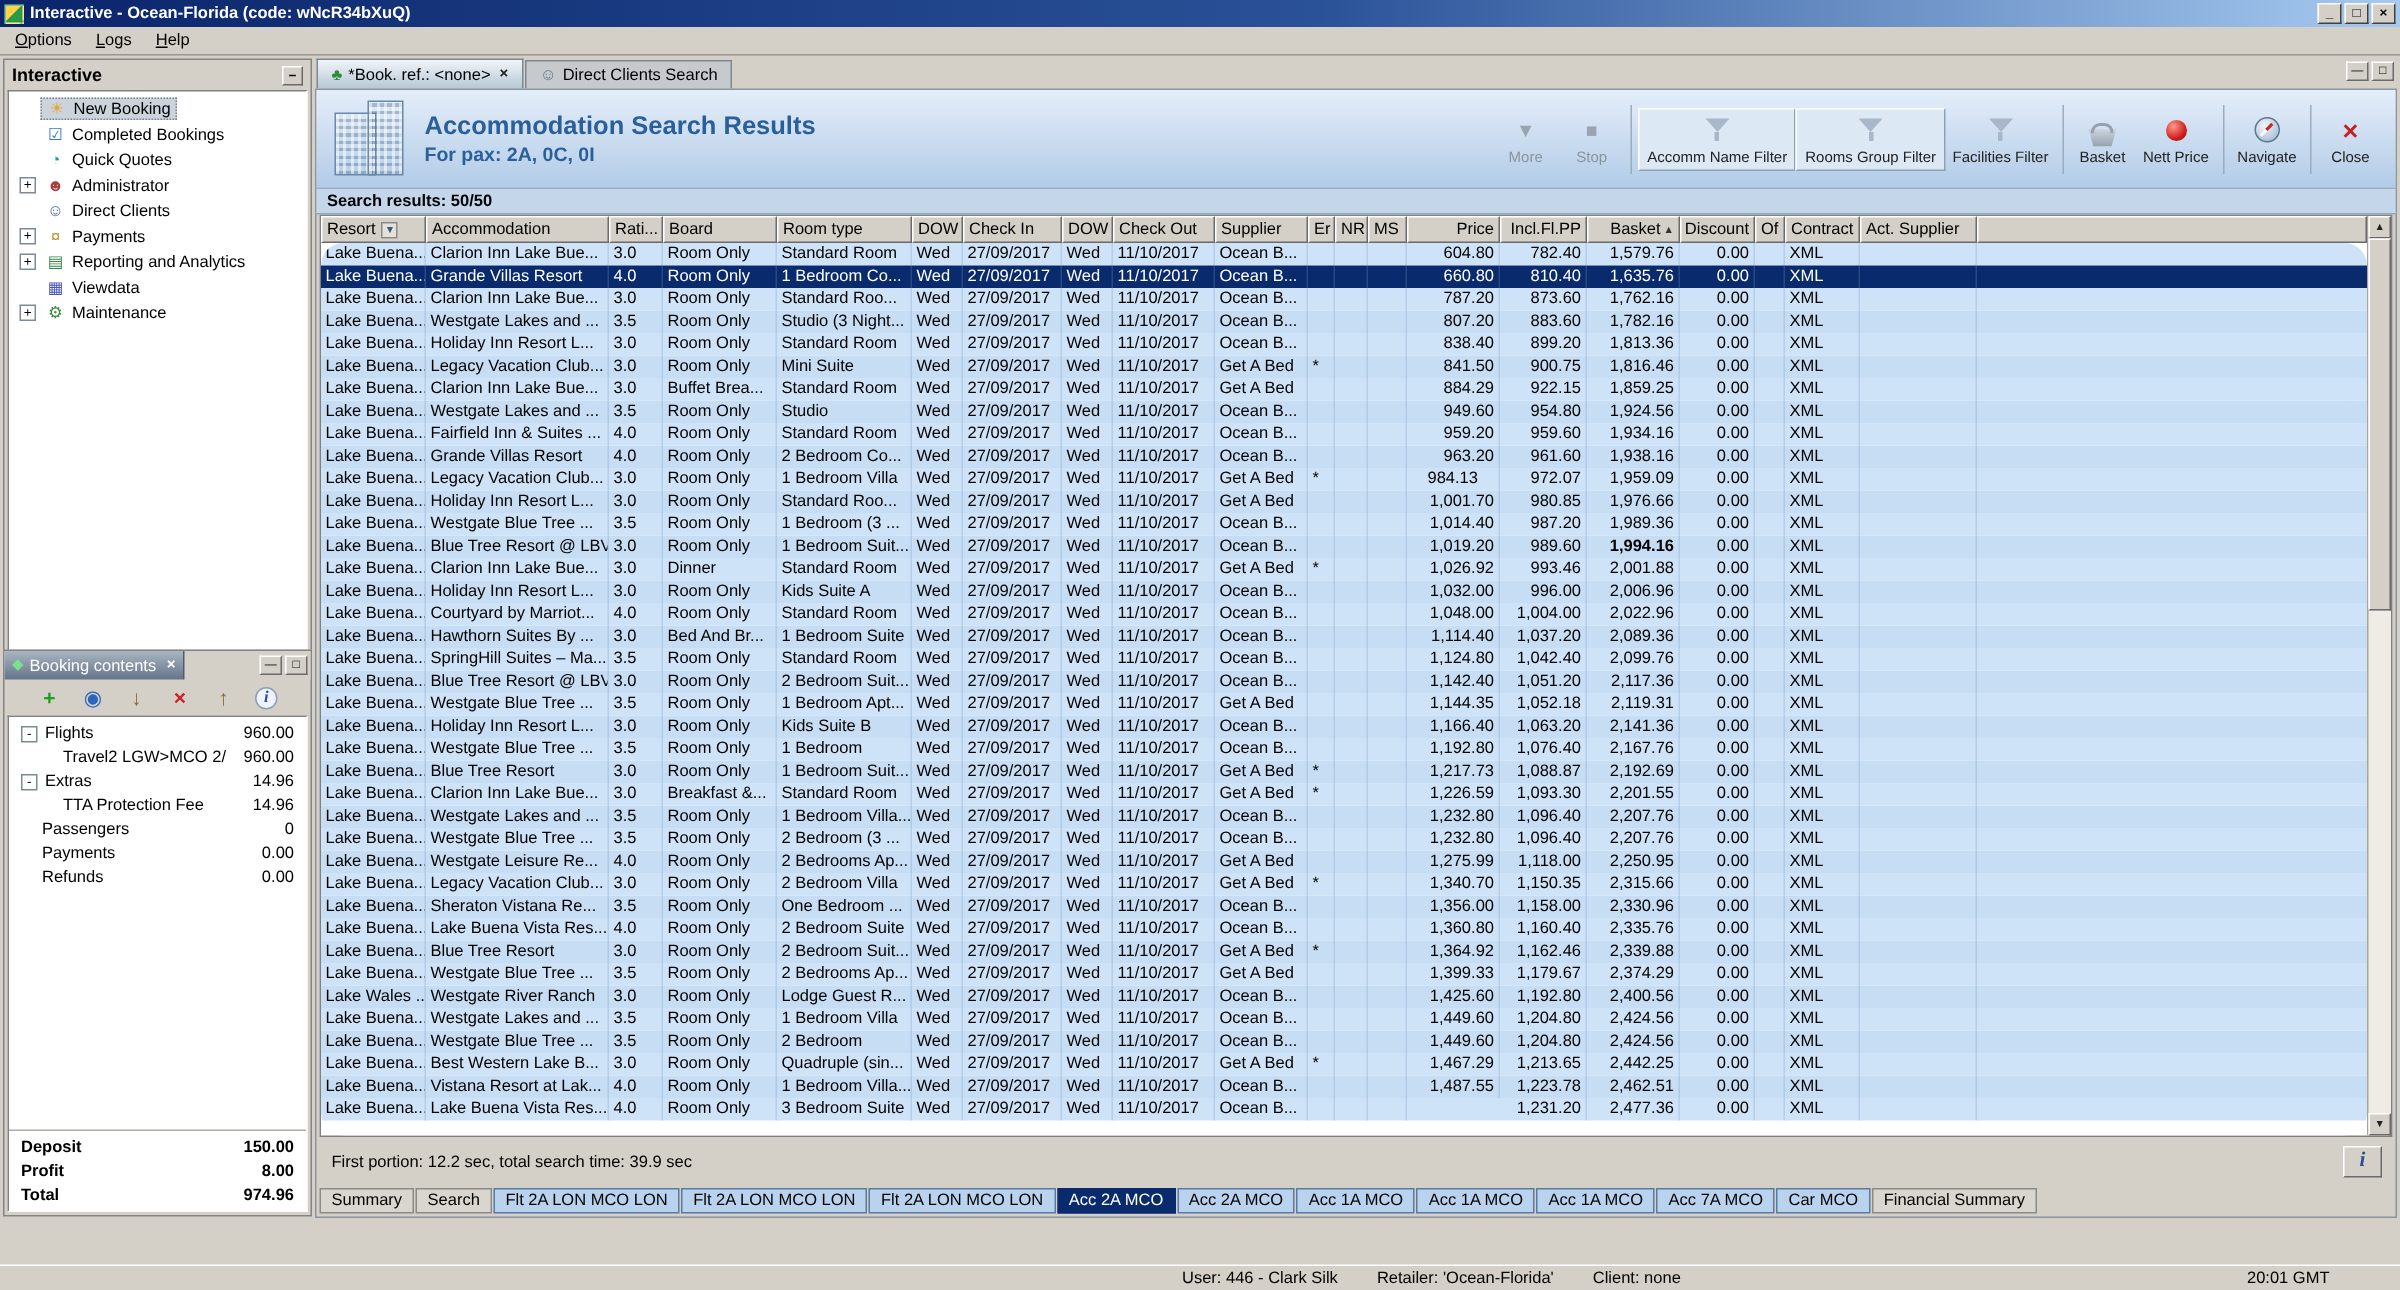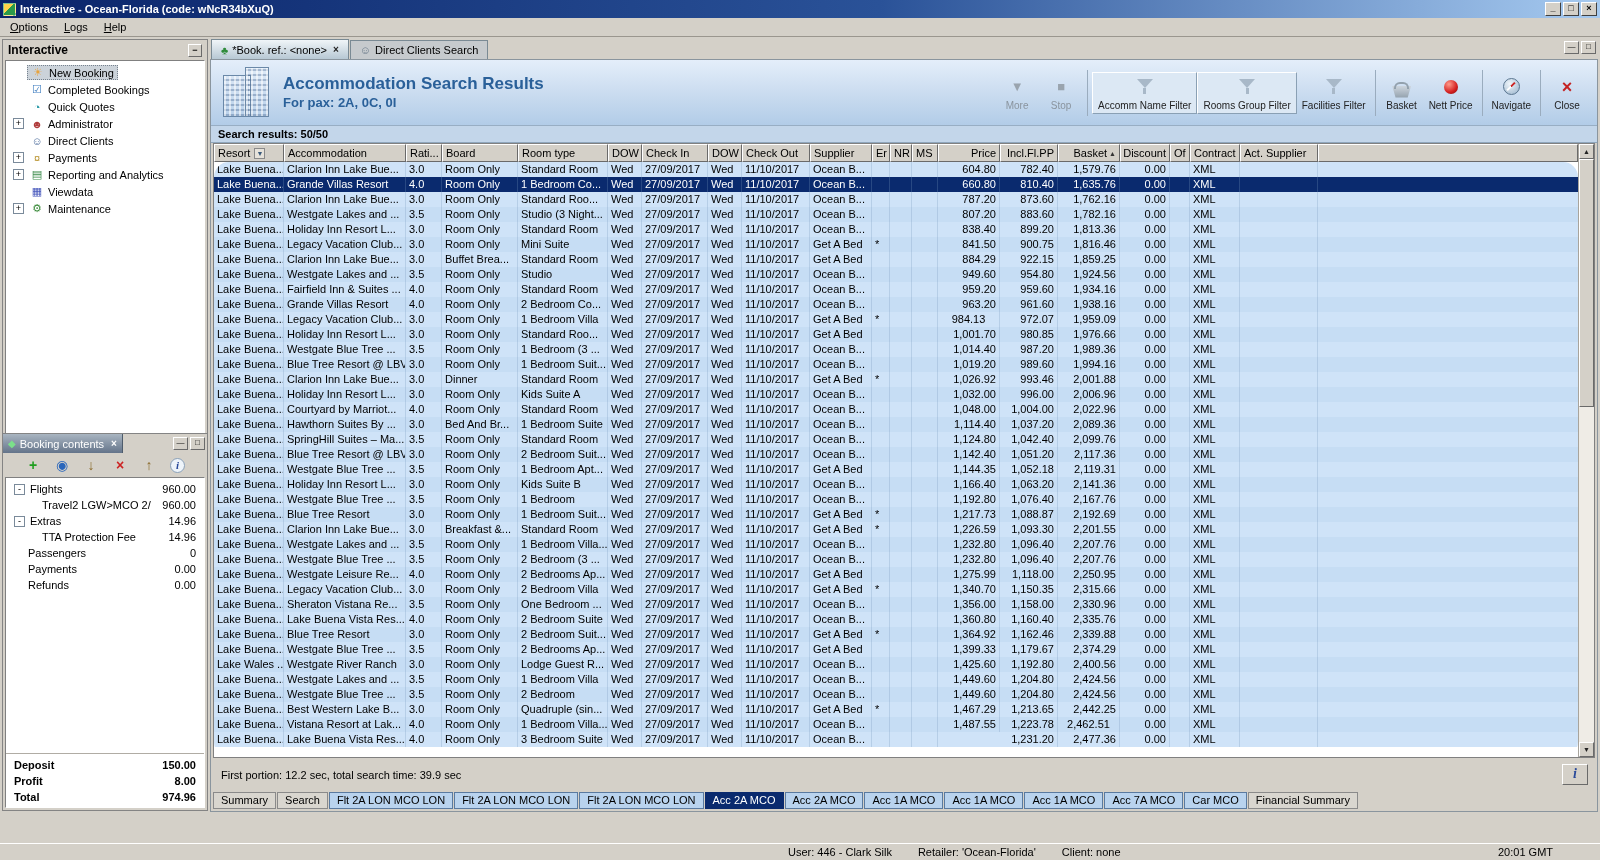--- a/index.html
+++ b/index.html
@@ -737,21 +737,21 @@
               <div class="td" style="width: 34px;">Wed</div>
               <div class="td" style="width: 66px;">27/09/2017</div>
               <div class="td" style="width: 34px;">Wed</div>
               <div class="td" style="width: 68px;">11/10/2017</div>
               <div class="td" style="width: 62px;">Ocean B...</div>
               <div class="td" style="width: 18px;"></div>
               <div class="td" style="width: 22px;"></div>
               <div class="td" style="width: 26px;"></div>
               <div class="td right" style="width: 62px;">1,019.20</div>
               <div class="td right" style="width: 58px;">989.60</div>
-              <div class="td right" style="width: 62px;">1,994.16</div>
+              <div class="td right" style="width: 62px; font-weight: bold;">1,994.16</div>
               <div class="td right" style="width: 50px;">0.00</div>
               <div class="td" style="width: 20px;"></div>
               <div class="td" style="width: 50px;">XML</div>
               <div class="td" style="width: 78px;"></div>
               <div class="td filler"></div>
             </div>
             <div class="tr">
               <div class="td" style="width: 70px;">Lake Buena...</div>
               <div class="td" style="width: 122px;">Clarion Inn Lake Bue...</div>
               <div class="td" style="width: 36px;">3.0</div>
@@ -1289,21 +1289,21 @@
               <div class="td" style="width: 34px;">Wed</div>
               <div class="td" style="width: 66px;">27/09/2017</div>
               <div class="td" style="width: 34px;">Wed</div>
               <div class="td" style="width: 68px;">11/10/2017</div>
               <div class="td" style="width: 62px;">Ocean B...</div>
               <div class="td" style="width: 18px;"></div>
               <div class="td" style="width: 22px;"></div>
               <div class="td" style="width: 26px;"></div>
               <div class="td right" style="width: 62px;">1,487.55</div>
               <div class="td right" style="width: 58px;">1,223.78</div>
-              <div class="td right" style="width: 62px; text-align: center;">2,462.51</div>
+              <div class="td right" style="width: 62px;">2,462.51</div>
               <div class="td right" style="width: 50px;">0.00</div>
               <div class="td" style="width: 20px;"></div>
               <div class="td" style="width: 50px;">XML</div>
               <div class="td" style="width: 78px;"></div>
               <div class="td filler"></div>
             </div>
             <div class="tr">
               <div class="td" style="width: 70px;">Lake Buena...</div>
               <div class="td" style="width: 122px;">Lake Buena Vista Res...</div>
               <div class="td" style="width: 36px;">4.0</div>

